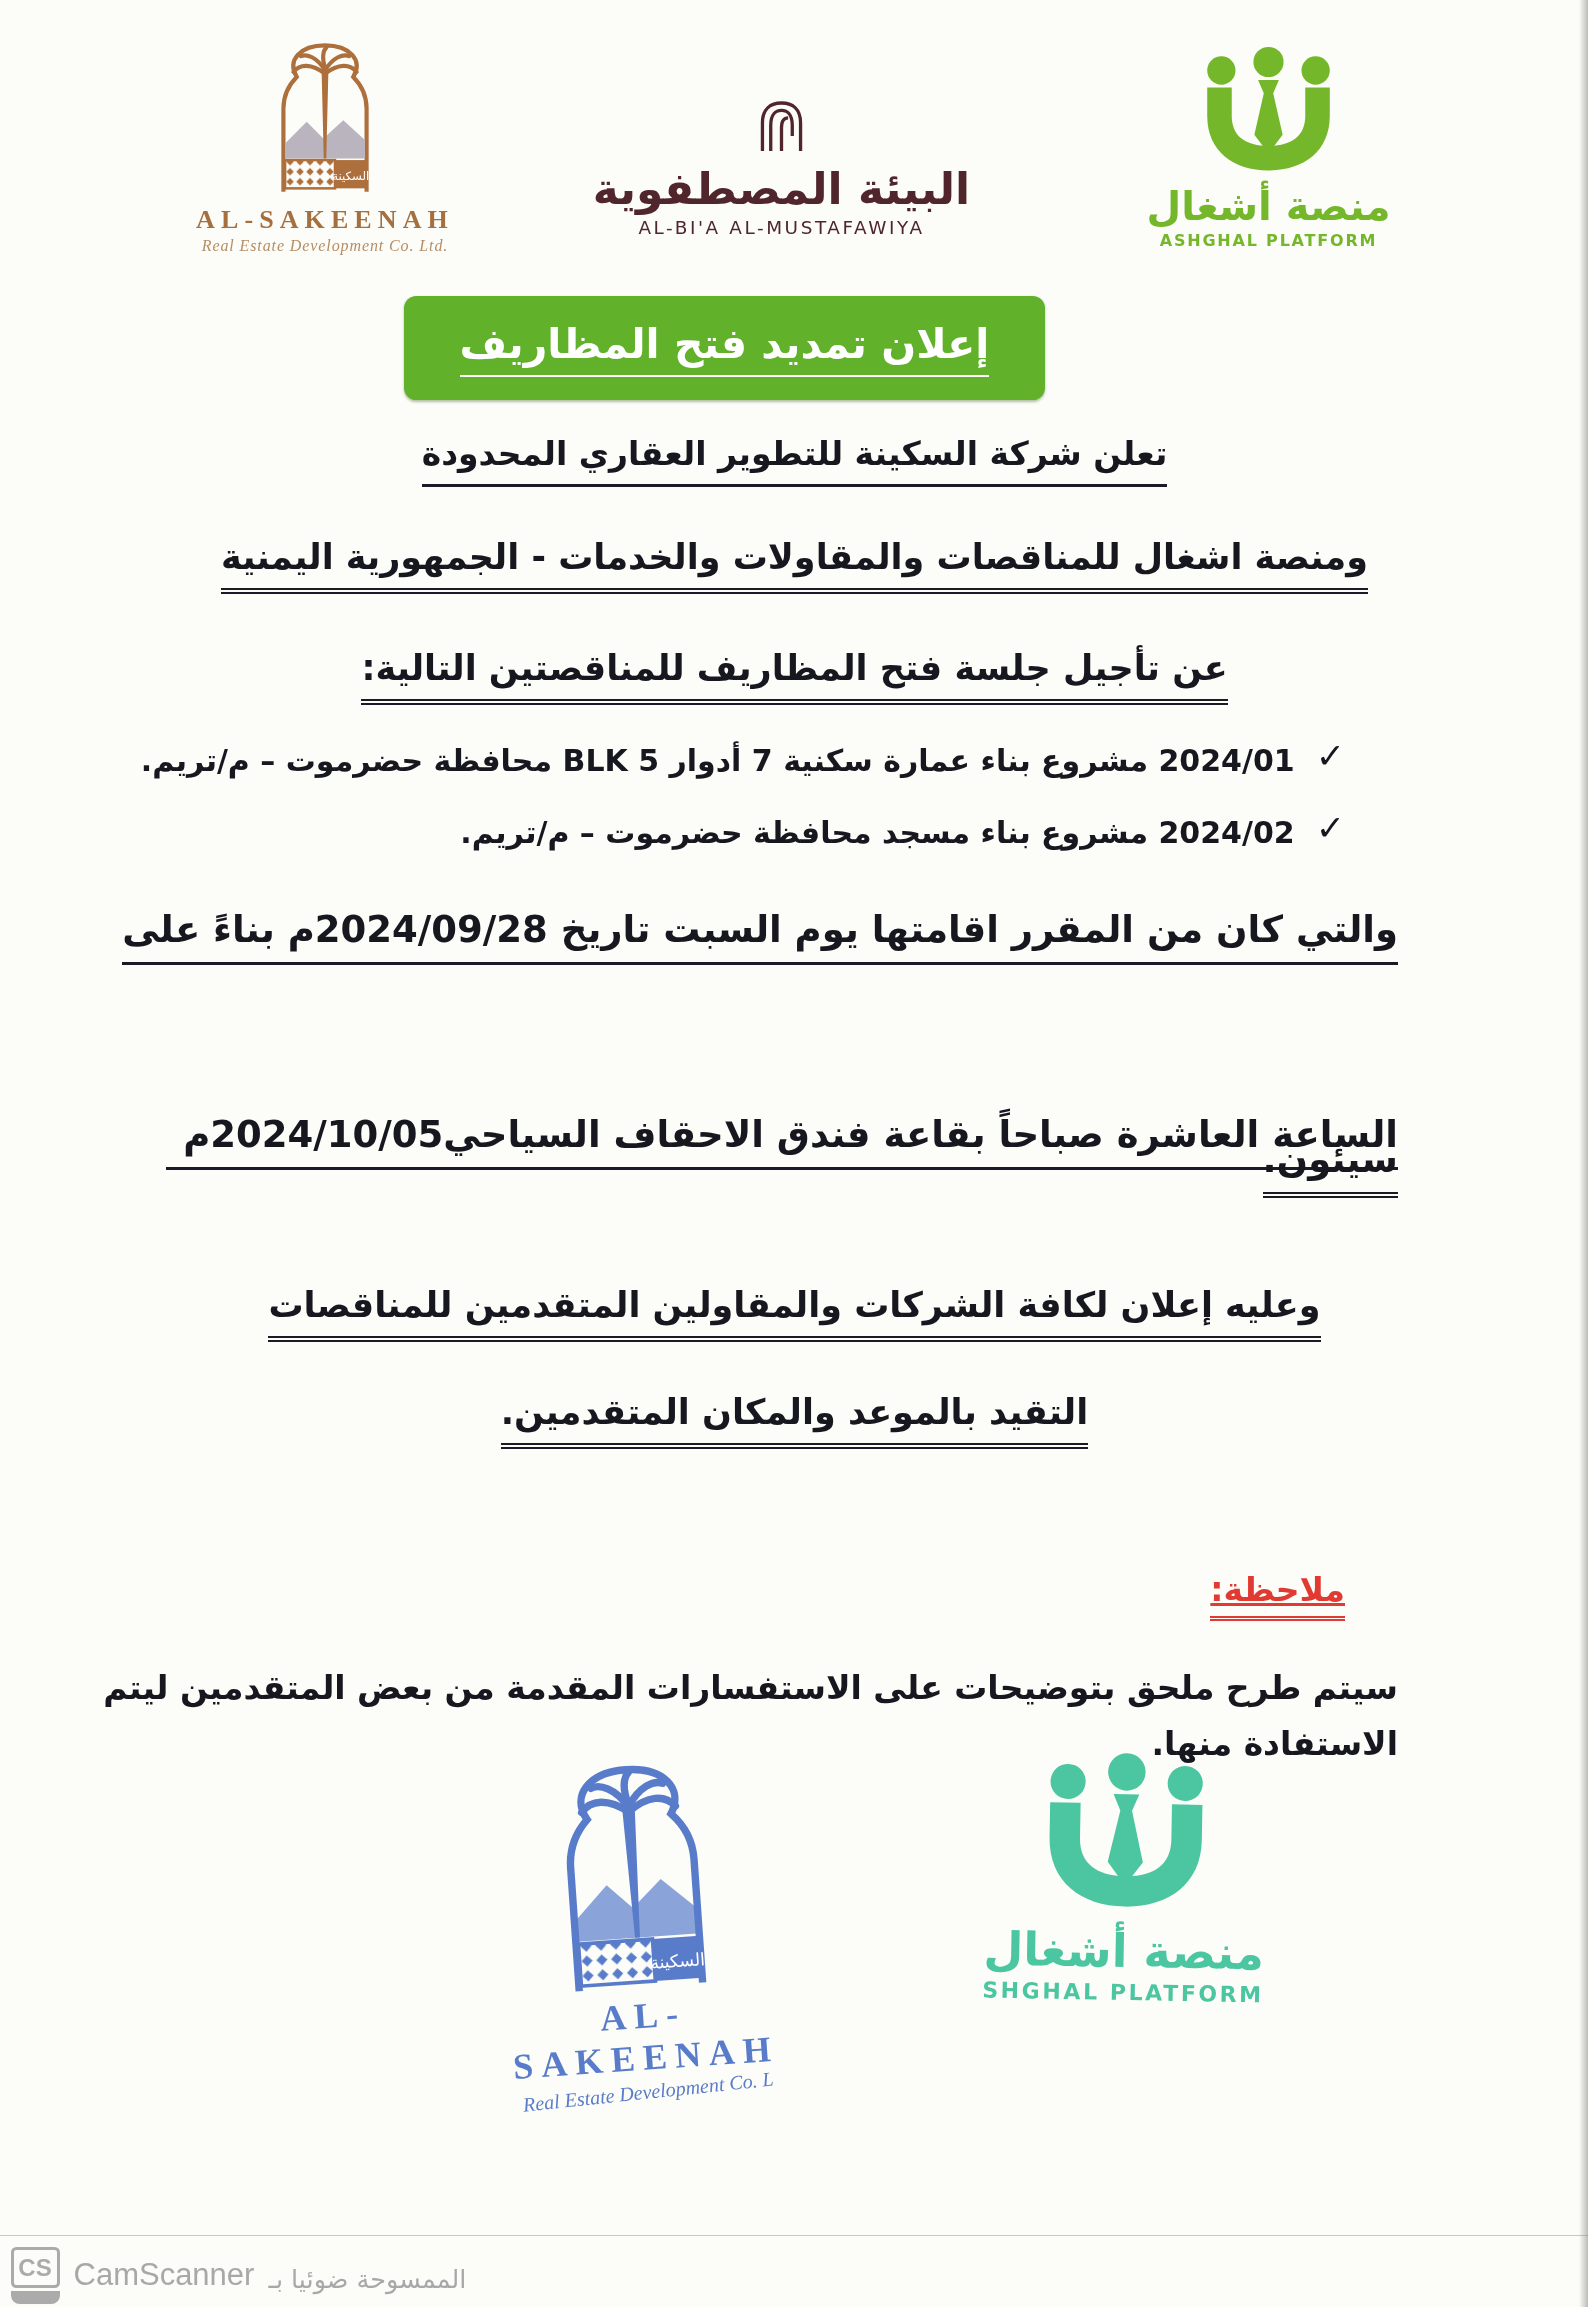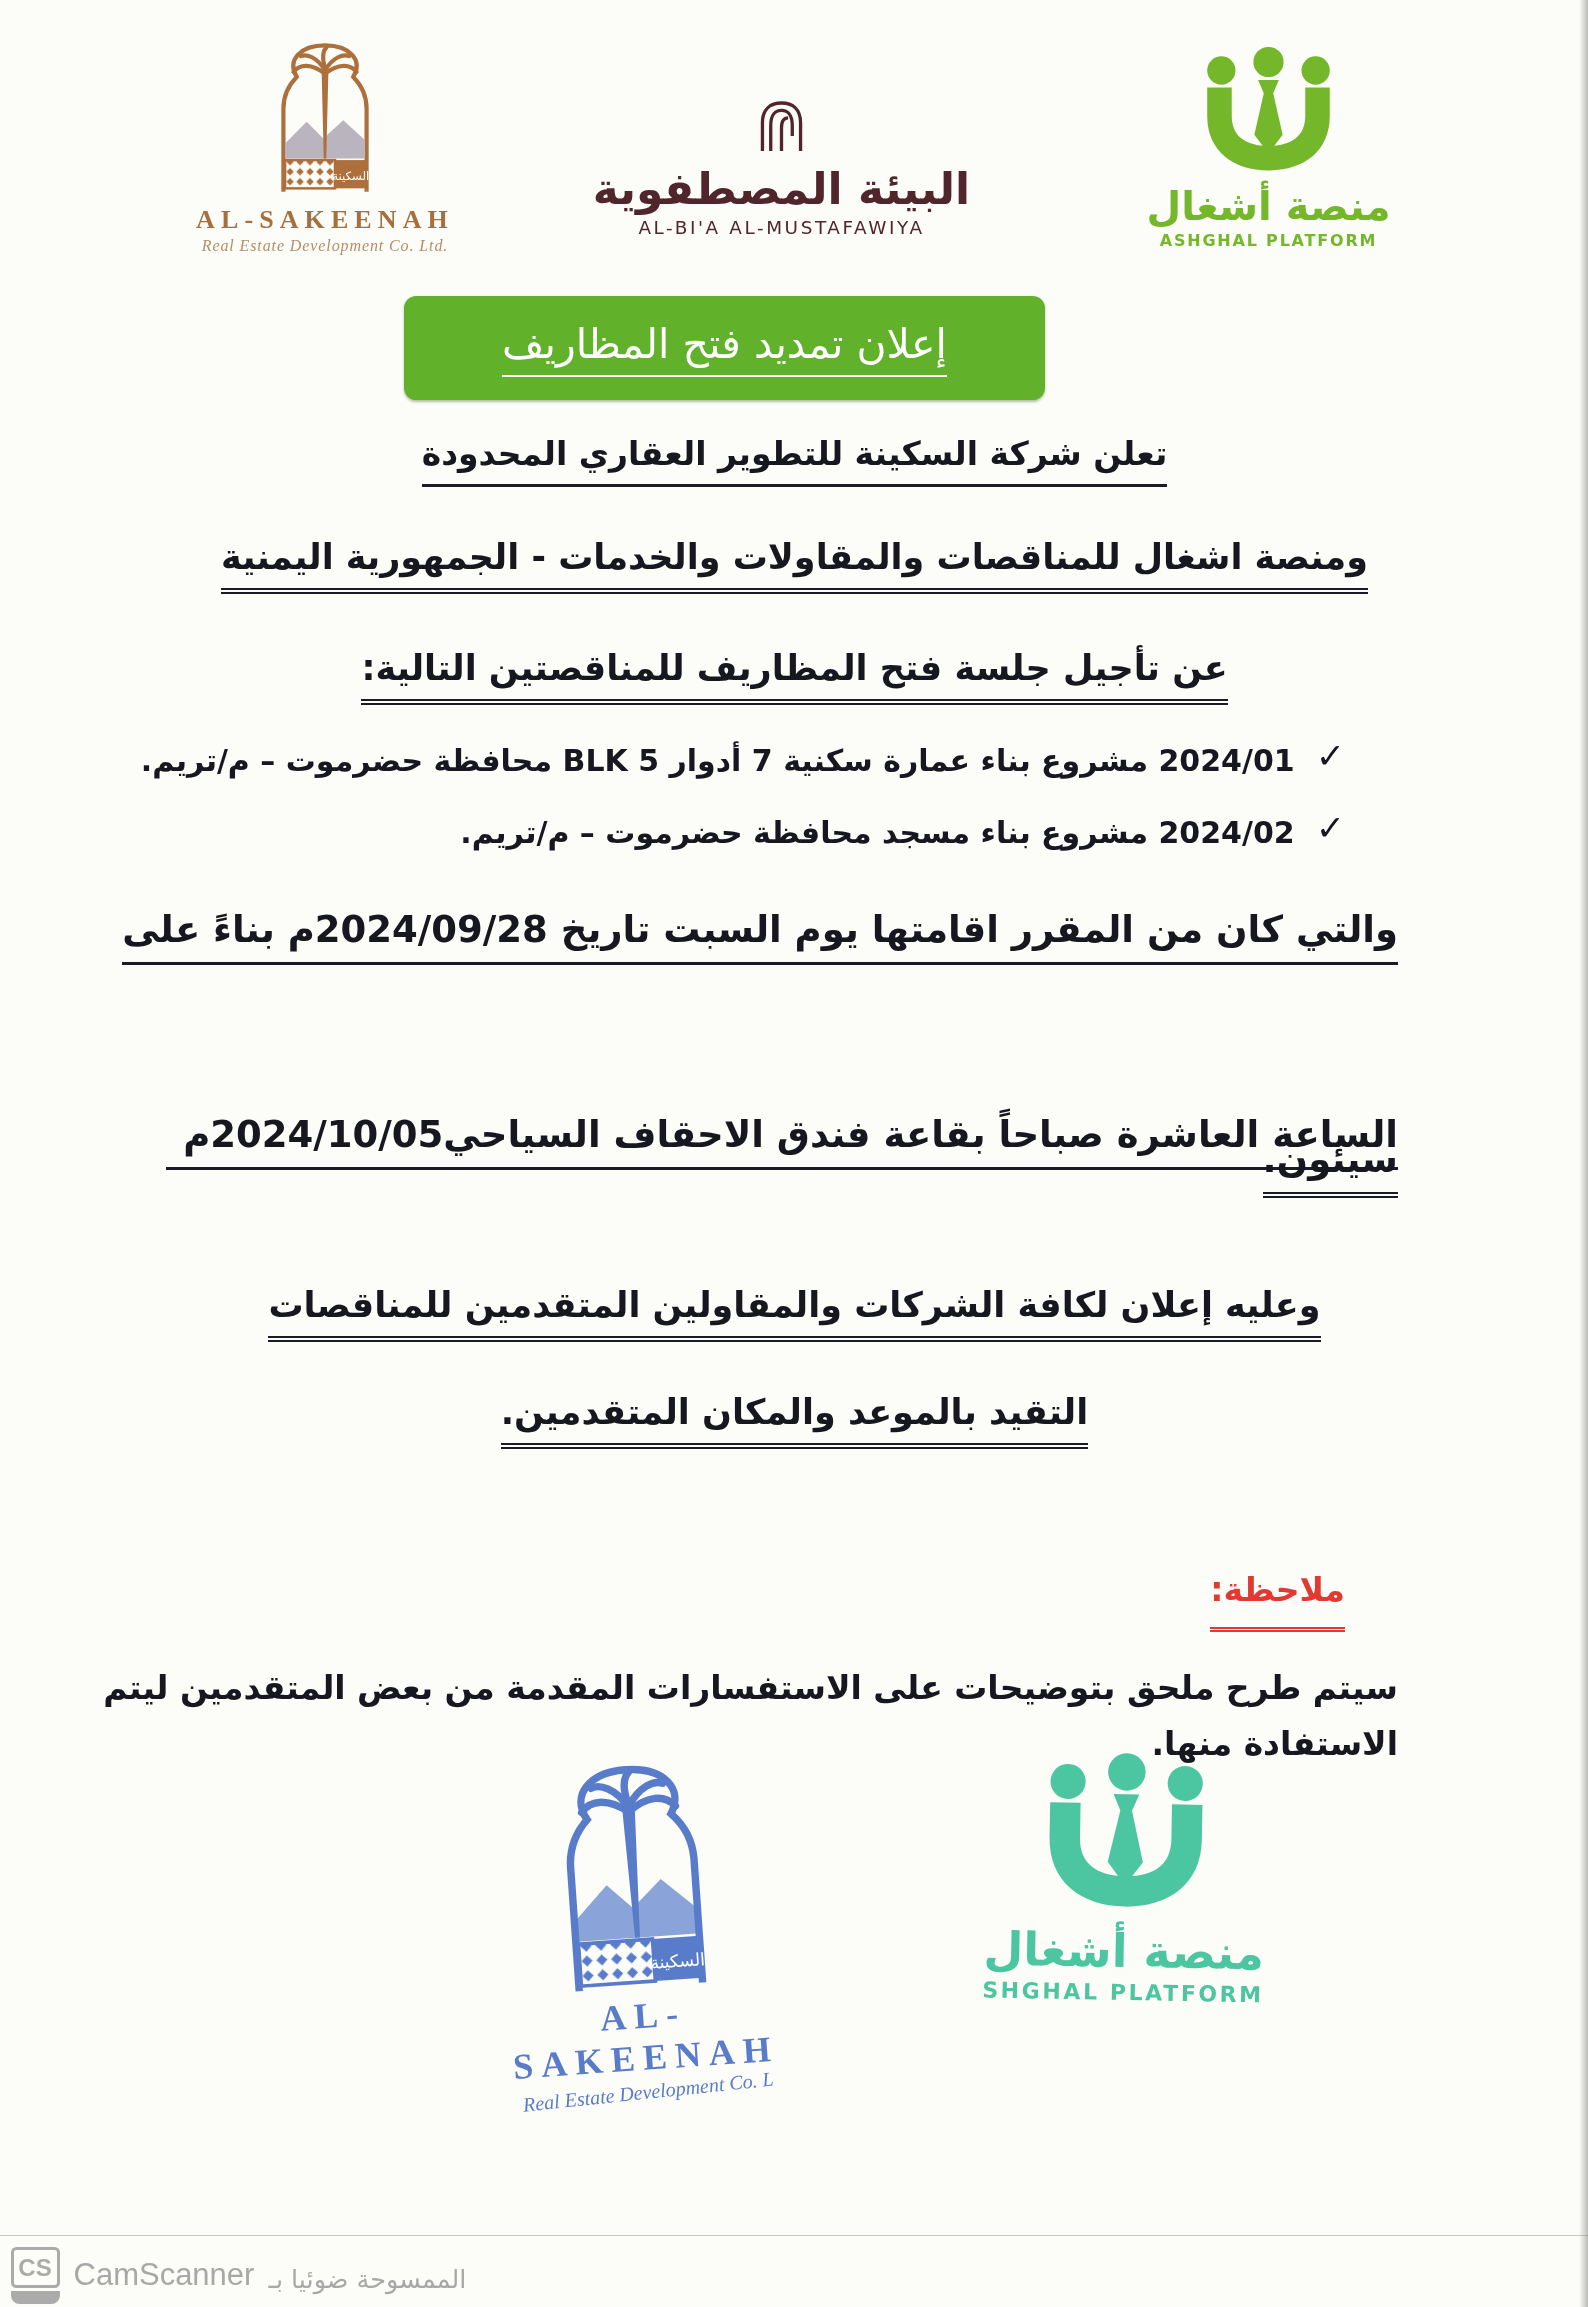--- a/index.html
+++ b/index.html
@@ -6,21 +6,21 @@
   .page{position:relative;width:1589px;height:2307px;background:#fcfcf8;overflow:hidden;
         font-family:"DejaVu Sans",sans-serif;}
   .abs{position:absolute;}
   .ar{direction:rtl;font-weight:700;color:#17171f;}
   .ctr{left:0;width:100%;text-align:center;}
   .rt{right:191px;text-align:right;}
   
   .u1{display:inline-block;padding-bottom:10.5px;border-bottom:3.5px solid #1b1b27;}
   .u2{display:inline-block;padding-bottom:10.5px;border-bottom:6.1px double #1b1b27;}
   .uw{display:inline-block;padding-bottom:7px;border-bottom:2.6px solid #ffffff;}
-  .ur{display:inline-block;padding-bottom:18px;border-bottom:5.3px double #e03a32;}
+  .ur{display:inline-block;padding-bottom:7px;border-bottom:5.3px double #e03a32;text-decoration:underline;}
 
   
   .lg-sak{left:132px;top:37px;width:386px;text-align:center;color:#ad6f3c;}
   .lg-sak .name{font-family:"Liberation Serif",serif;font-size:26px;font-weight:700;
                 letter-spacing:6.1px;color:#a56f3e;margin-top:7px;}
   .lg-sak .sub{font-family:"Liberation Serif",serif;font-style:italic;font-size:16px;
                color:#b68e66;letter-spacing:0.9px;margin-top:1.8px;}
   .lg-sak .mtn{fill:#b9b4bd;}
 
   .lg-mus{left:571px;top:98px;width:421px;text-align:center;color:#50262c;}
@@ -28,21 +28,21 @@
   .lg-mus .lat{font-size:18.4px;letter-spacing:2.6px;margin-top:3.5px;font-family:"DejaVu Sans",sans-serif;}
 
   .lg-ash{left:1115px;top:46px;width:307px;text-align:center;color:#74b72a;}
   .lg-ash .aric{font-size:40px;font-weight:800;direction:rtl;margin-top:1.8px;}
   .lg-ash .lat{font-size:16px;font-weight:700;letter-spacing:1.8px;margin-top:1.8px;}
 
   
   .banner{left:404px;top:296px;width:641px;height:104px;background:#61b12a;border-radius:12.3px;
           display:flex;align-items:center;justify-content:center;
           box-shadow:0 1.8px 2.6px rgba(40,80,10,.35);}
-  .banner .ttl{font-size:41px;font-weight:400;color:#ffffff;direction:rtl;}
+  .banner .ttl{font-size:41px;font-weight:700;color:#ffffff;direction:rtl;}
 
   
   .t38{font-size:33px;} .t40{font-size:35px;} .t42{font-size:37px;}
   .tender{right:244px;text-align:right;direction:rtl;font-size:30px;font-weight:700;color:#17171f;}
   .check{display:inline-block;margin-left:21px;font-size:35px;font-weight:400;transform:translateY(-3.5px);}
   .gap{margin-left:17.6px;}
 
   
   .stamp-sak{left:470px;top:1757px;width:334px;color:#4c72c7;opacity:.92;
              transform:rotate(-4deg);text-align:center;}

